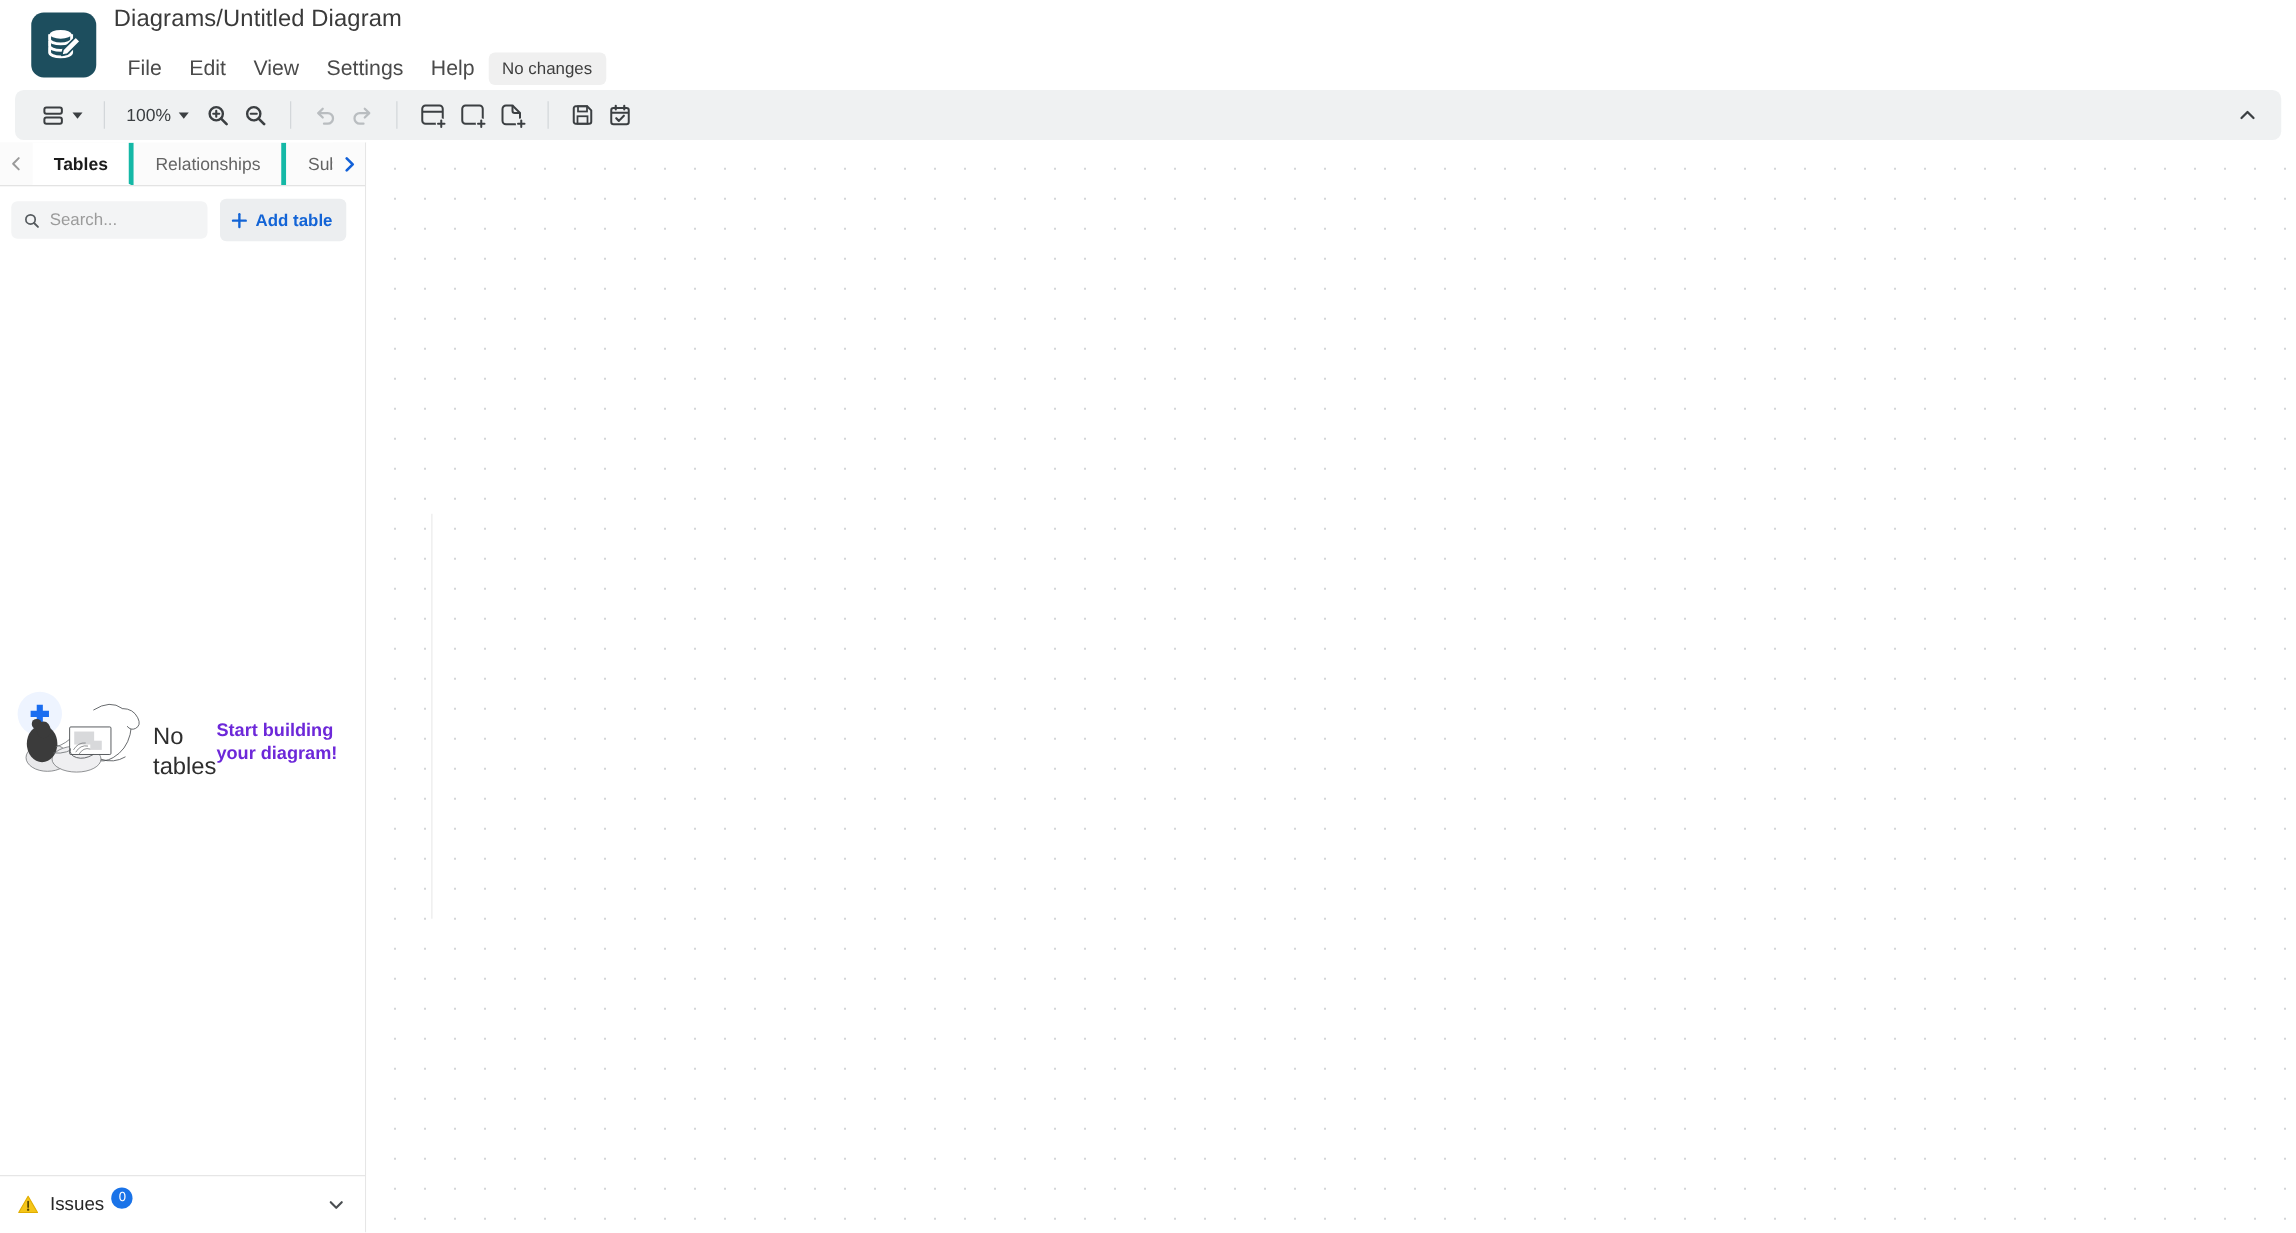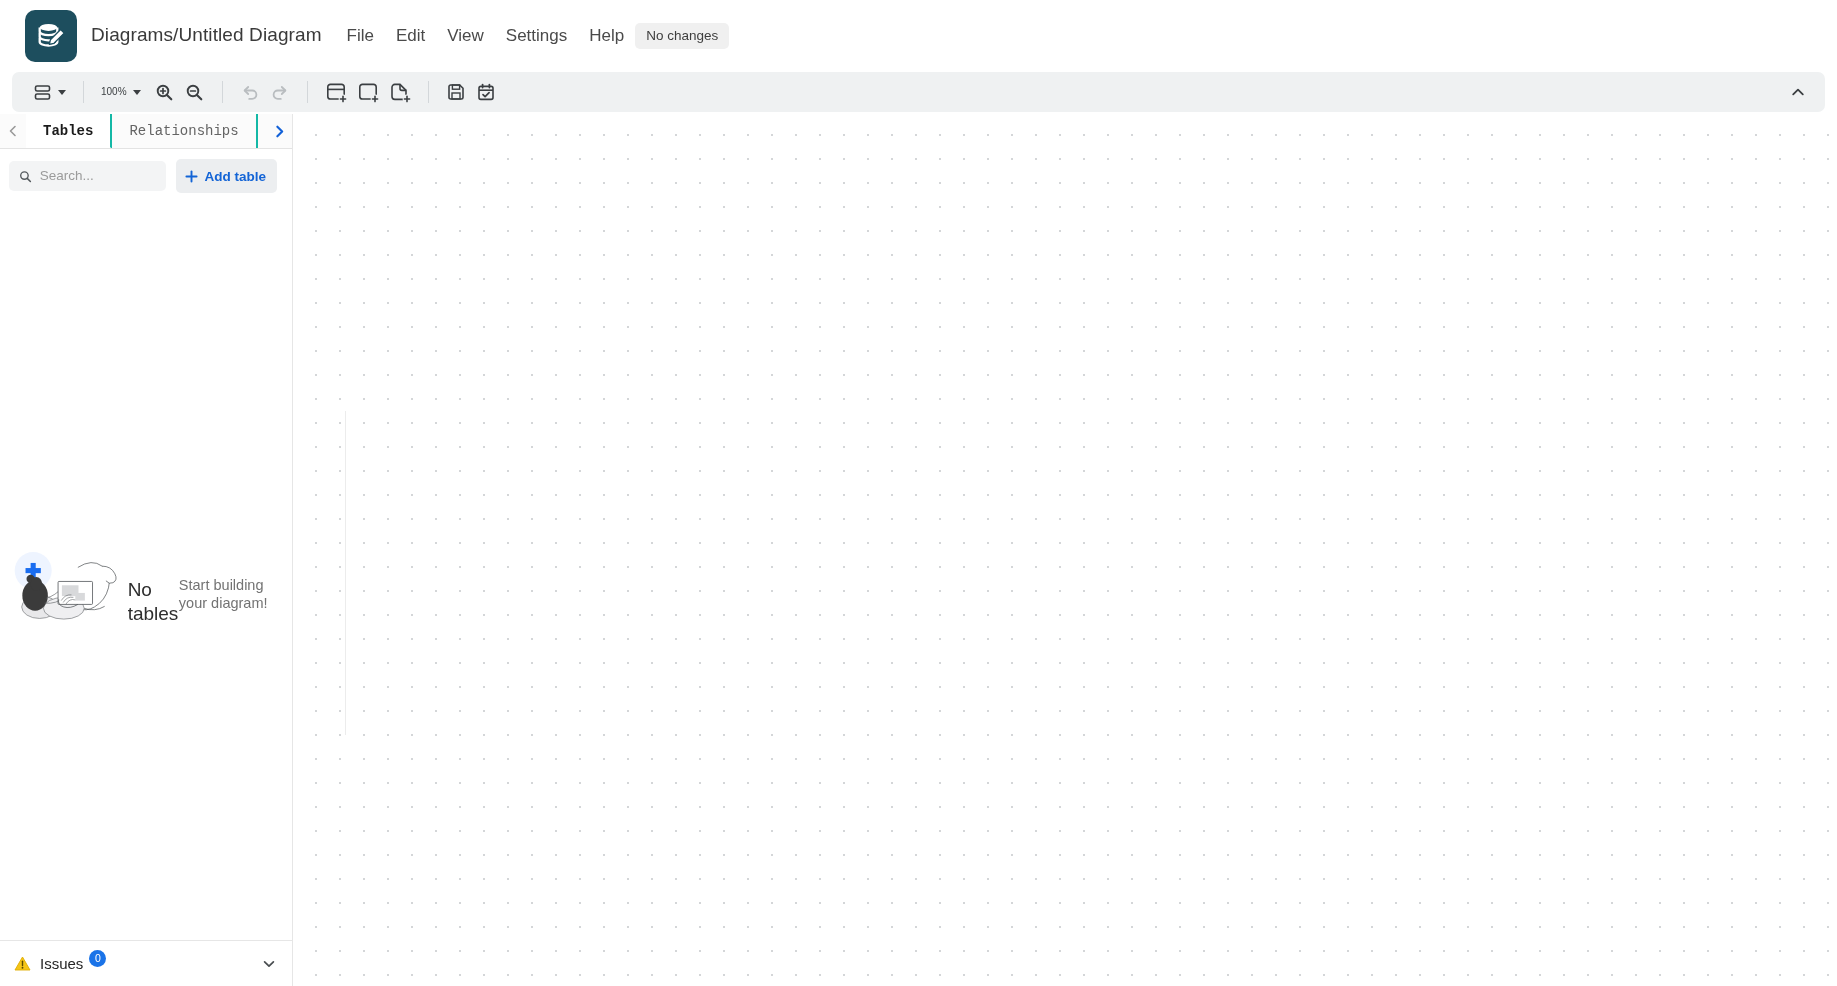--- a/index.html
+++ b/index.html
@@ -38,21 +38,21 @@
     background: #1d4e5e;
     display: flex;
     align-items: center;
     justify-content: center;
     flex: 0 0 52px;
   }
 
   .header-text {
     margin-left: 14px;
     display: flex;
-    flex-direction: row;
+    flex-direction: column;
     justify-content: center;
     gap: 14px;
   }
 
   .doc-title {
     font-size: 19px;
     color: #3a3a3a;
     line-height: 24px;
     letter-spacing: .1px;
     white-space: nowrap;
@@ -116,21 +116,21 @@
 
   .tb-caret {
     width: 0; height: 0;
     border-left: 4.5px solid transparent;
     border-right: 4.5px solid transparent;
     border-top: 5px solid #3b3f42;
     margin-left: 6px;
   }
 
   .zoom-label {
-    font-size: 10px;
+    font-size: 14px;
     color: #3b3f42;
     line-height: 18px;
   }
 
   .tb-sep {
     width: 1px;
     height: 22px;
     background: #d3d7da;
     margin: 0 12px;
     flex: 0 0 1px;
@@ -190,22 +190,21 @@
   .tab {
     display: flex;
     align-items: center;
     justify-content: center;
     padding: 0 17px;
     font-size: 14px;
     color: #646464;
     white-space: nowrap;
     cursor: pointer;
     background: #fbfbfb;
-    border-right: 2px solid #14b8a6;
-    font-family: Liberation Mono, monospace;
+    border-right: 4px solid #14b8a6;
   }
   .tab.active {
     color: #1b1b1b;
     font-weight: bold;
     background: #ffffff;
     border-bottom: 2px solid #ffffff;
     margin-bottom: -1px;
   }
 
   .searchrow {
@@ -270,23 +269,24 @@
 
   .empty-title {
     font-size: 19px;
     color: #2e2e2e;
     margin-top: 36px;
     line-height: 24px;
   }
 
   .empty-sub {
     font-size: 14.5px;
-    color: #737373;
+    color: #6d28d9;
     margin-top: 20px;
     line-height: 18px;
+    font-weight: bold;
   }
 
   
   .issues-bar {
     flex: 0 0 46px;
     height: 46px;
     border-top: 1px solid #e6e6e6;
     display: flex;
     align-items: center;
     padding: 0 14px 0 14px;

